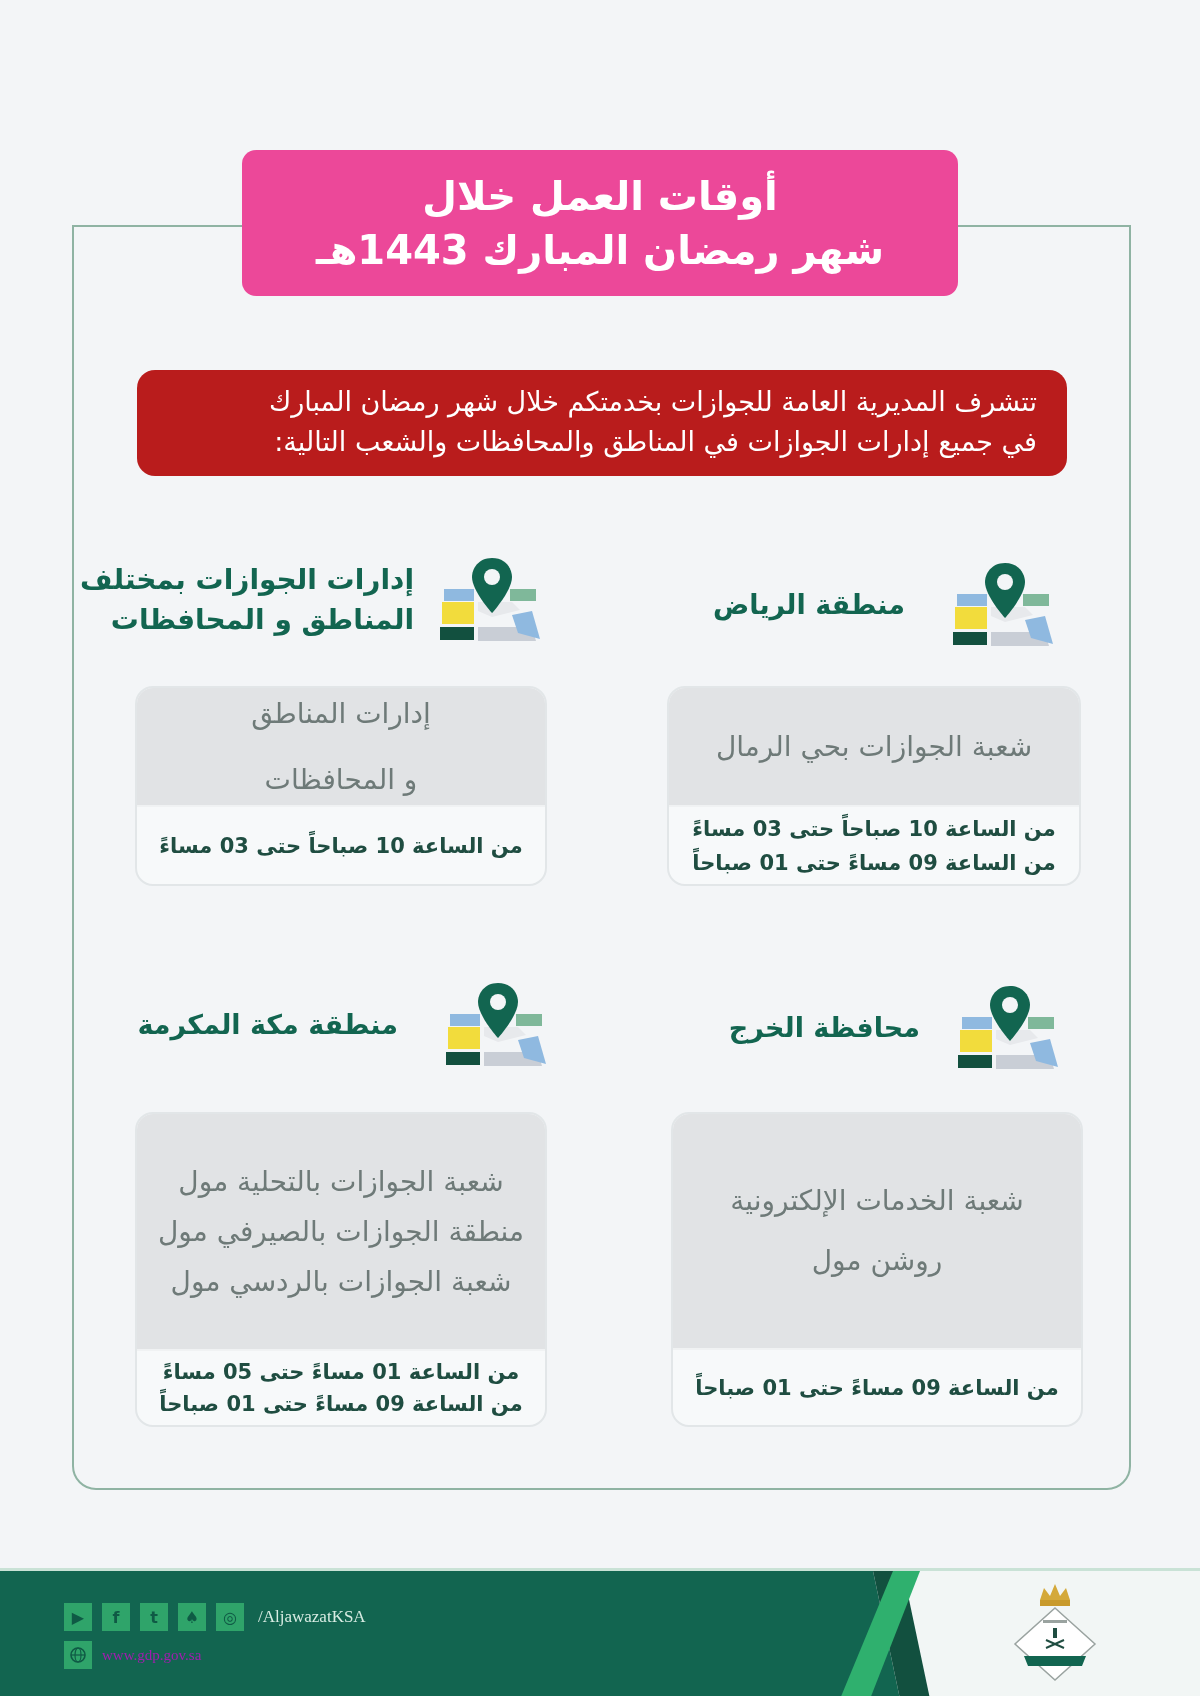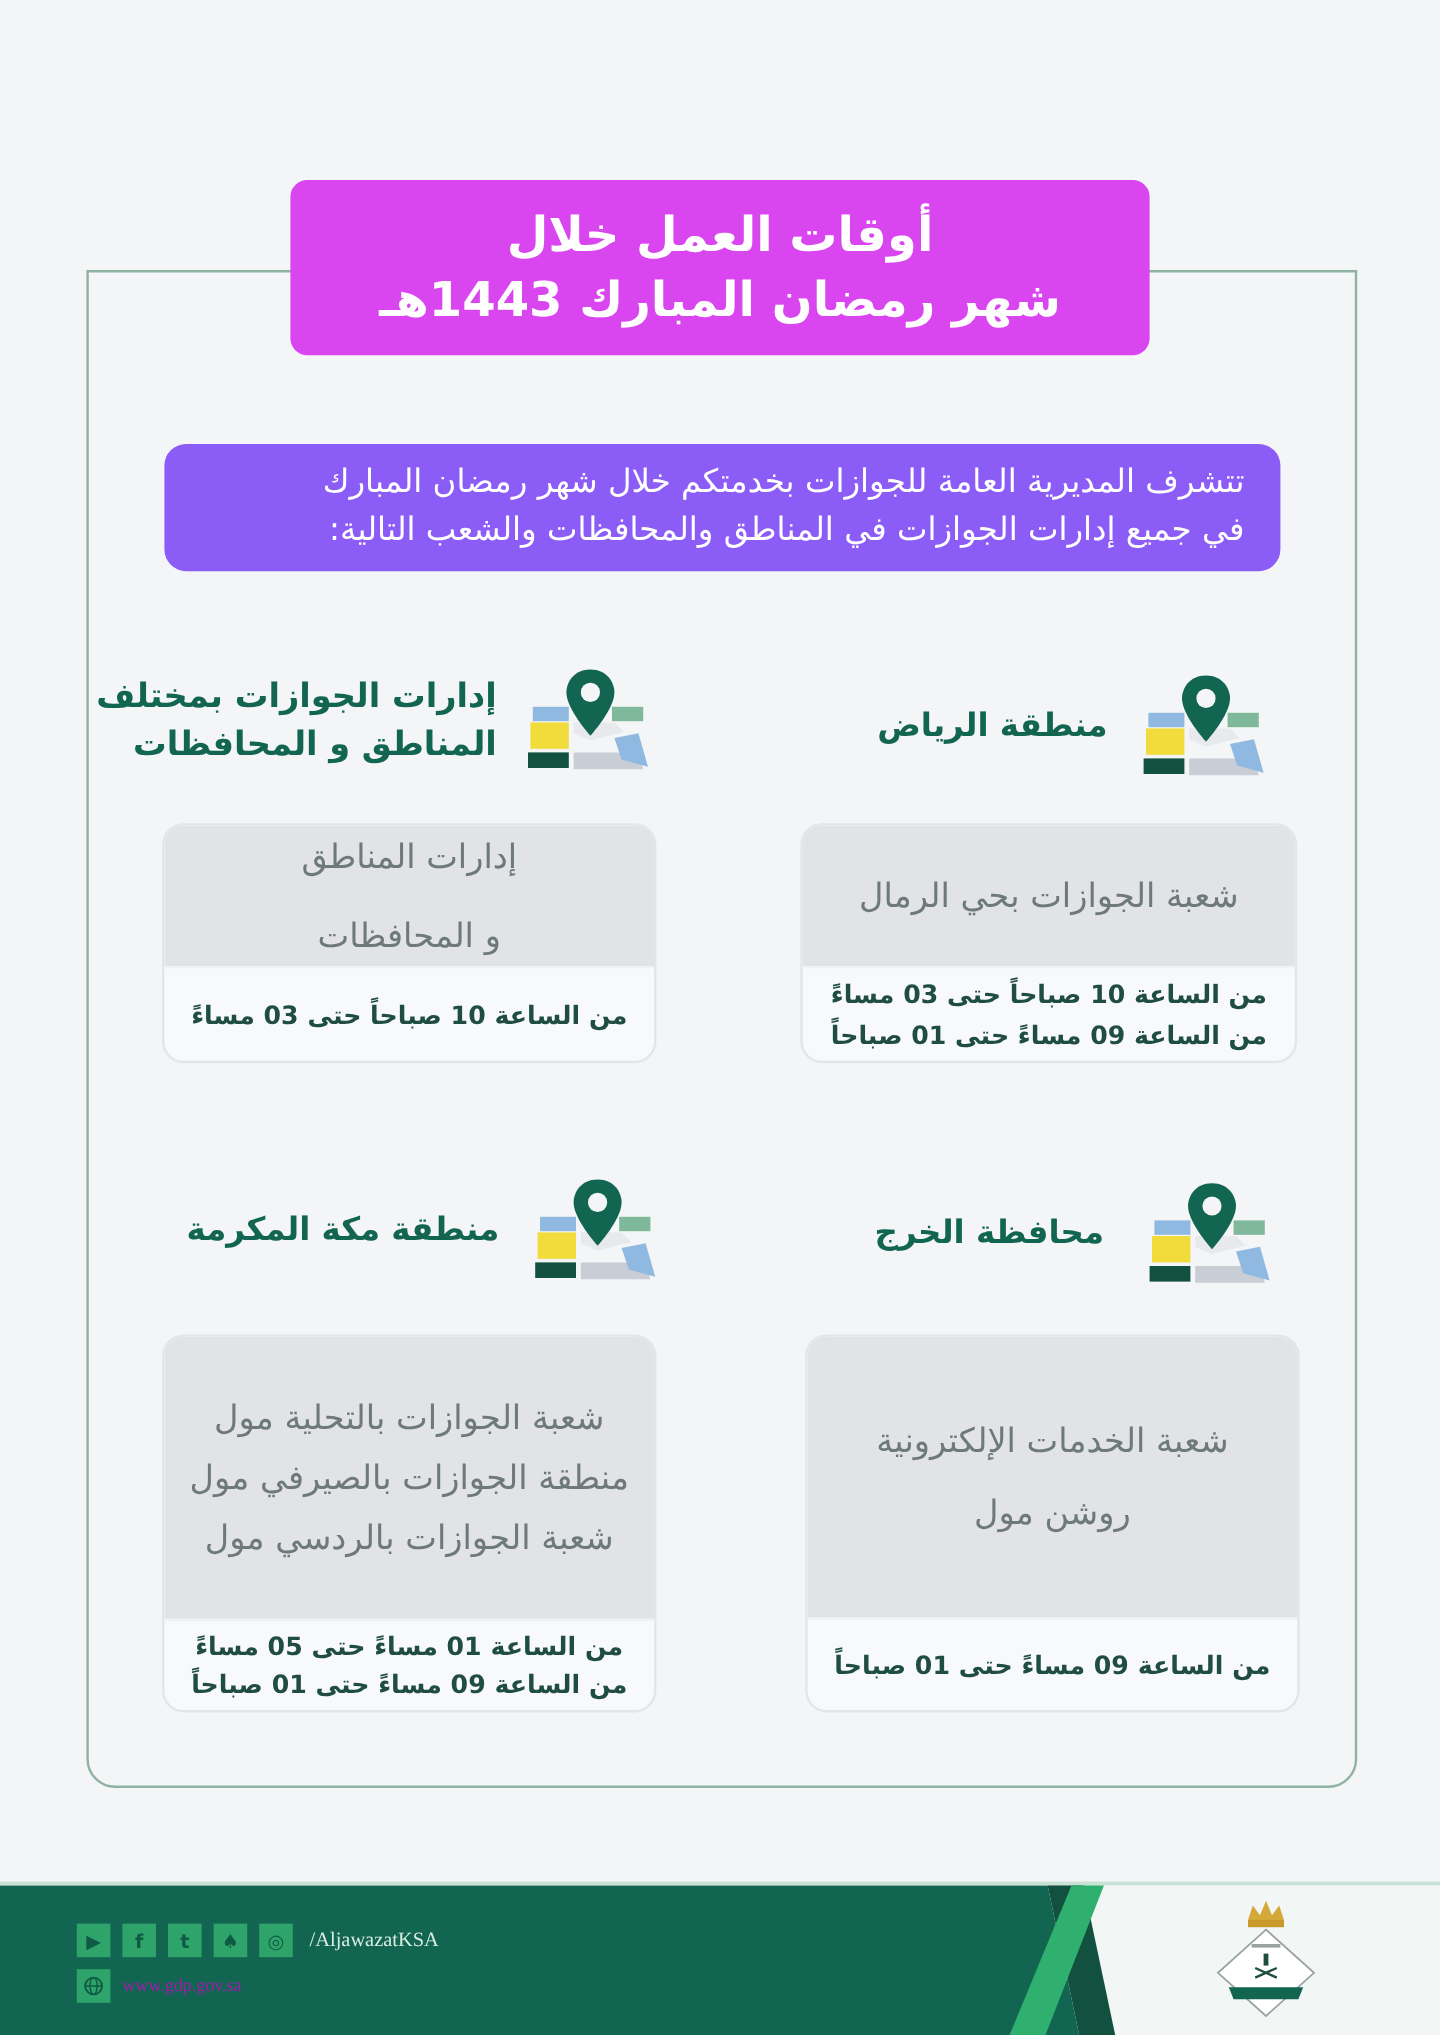--- a/index.html
+++ b/index.html
@@ -15,37 +15,37 @@
     left: 72px; top: 225px;
     width: 1059px; height: 1265px;
     border: 2px solid #8fb3a3;
     border-top-color: #8fb3a3;
     border-radius: 0 0 24px 24px;
   }
   .title-box {
     position: absolute;
     left: 242px; top: 150px;
     width: 716px; height: 146px;
-    background: #d946ef;
+    background: #ec4899;
     border-radius: 14px;
     color: #ffffff;
     display: flex; flex-direction: column; align-items: center; justify-content: center;
     text-align: center;
   }
   .title-line {
     font-family: "DejaVu Sans", sans-serif;
     font-weight: bold;
     font-size: 40px;
     line-height: 54px;
   }
   .intro-box {
     position: absolute;
     left: 137px; top: 370px;
     width: 930px; height: 106px;
-    background: #8b5cf6;
+    background: #b91c1c;
     border-radius: 18px;
     color: #ffffff;
     padding: 12px 30px 0 40px;
     text-align: right;
   }
   .intro-line {
     font-size: 27px;
     line-height: 40px;
     white-space: nowrap;
   }
@@ -56,21 +56,21 @@
   }
   .map-icon {
     width: 110px; height: 90px; position: relative; flex: none;
   }
   .map-icon svg { width: 110px; height: 90px; display: block; }
   .section-title {
     color: #126550;
     font-weight: bold;
     font-size: 27px;
     line-height: 40px;
-    margin-right: 22px;
+    margin-right: 40px;
     text-align: right;
     white-space: nowrap;
   }
   .card {
     position: absolute;
     background: #f7f9fa;
     border: 2px solid #e2e6e8;
     border-radius: 18px;
     overflow: hidden;
   }

